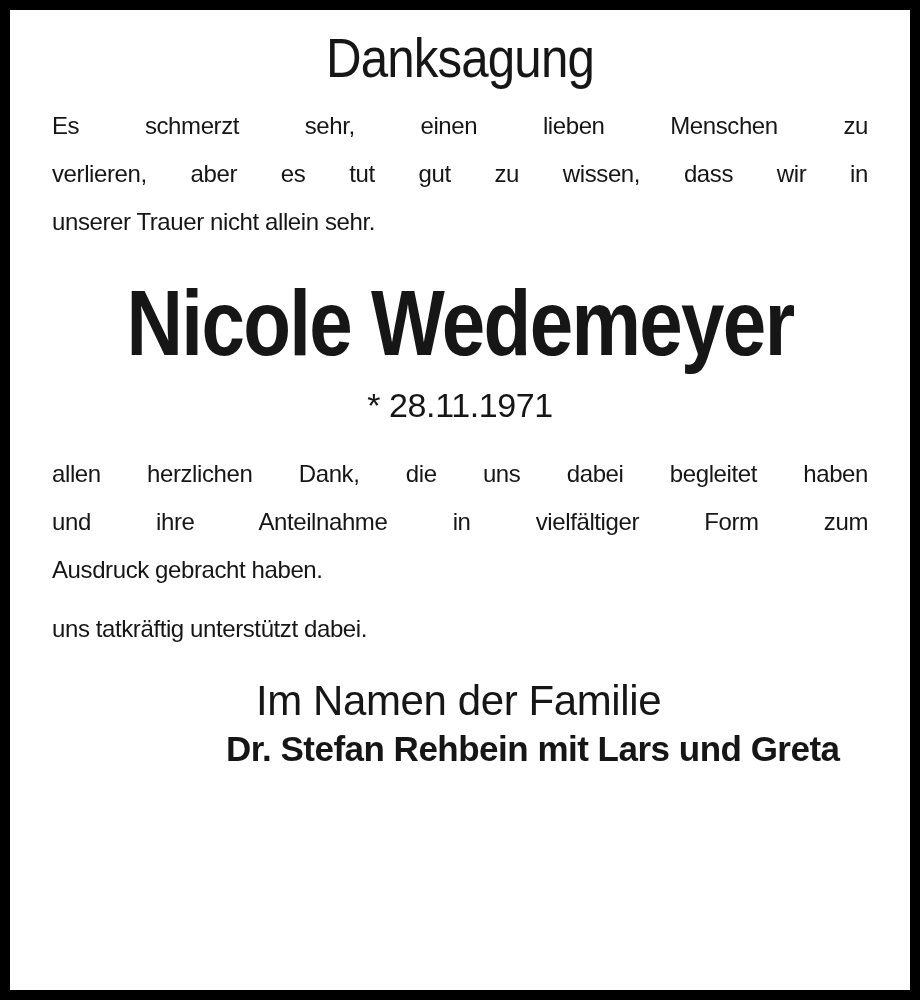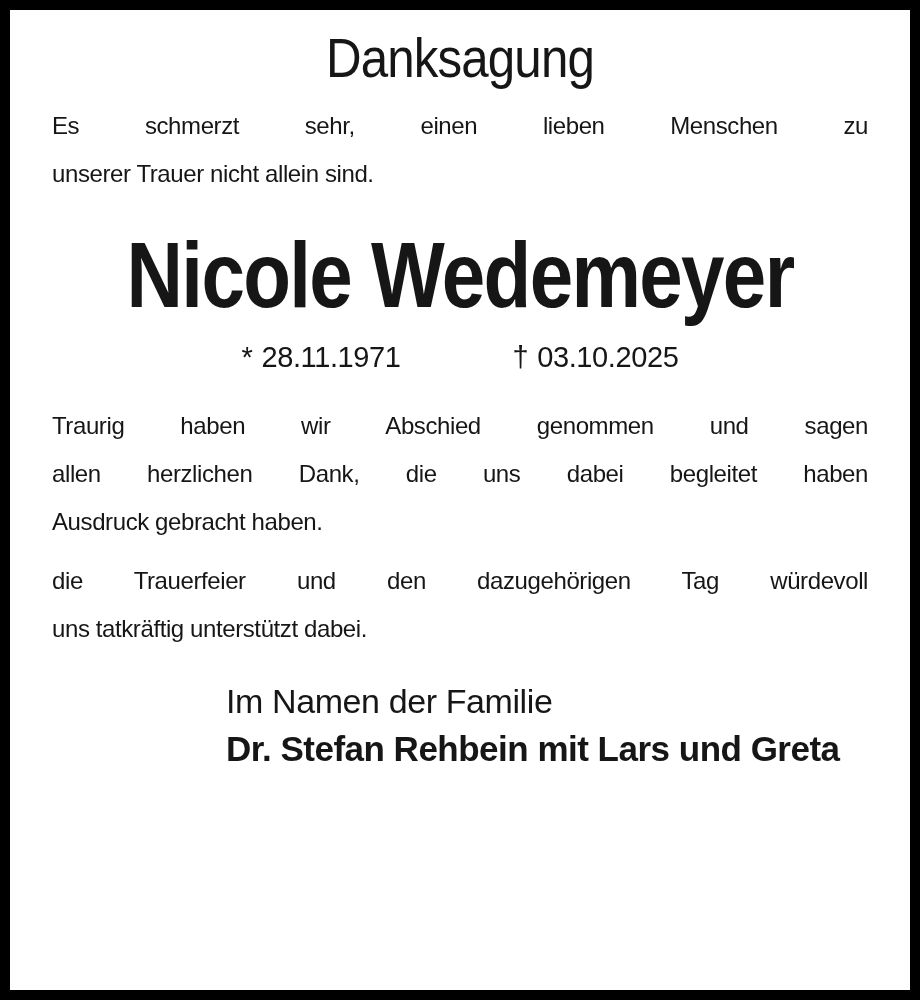--- a/index.html
+++ b/index.html
@@ -52,79 +52,77 @@
     letter-spacing: -2px;
     transform: scaleX(0.85);
     transform-origin: 50% 50%;
     white-space: nowrap;
   }
   .dates {
     margin-top: 8px;
     display: flex;
     justify-content: center;
     gap: 112px;
-    font-size: 29px;
+    font-size: 34px;
     line-height: 46px;
     letter-spacing: -0.4px;
     align-items: flex-end;
   }
   .date-item .sym {
     display: inline-block;
     margin-right: 9px;
   }
   .para-2 { margin-top: 22px; }
   .para-3 { margin-top: 11px; }
   .closing {
     margin-top: 26px;
     margin-left: 174px;
   }
   .closing-line1 {
-    font-size: 34px;
+    font-size: 42px;
     line-height: 44px;
     letter-spacing: -0.4px;
+    margin-left: 30px;
   }
   .closing-line2 {
     font-size: 35px;
     line-height: 52px;
     font-weight: 700;
     letter-spacing: -0.5px;
     white-space: nowrap;
   }
 </style>
 </head>
 <body>
 
 <div class="page">
 
   <h1 class="title">Danksagung</h1>
 
   <div class="para para-1">
     <div class="jline">Es schmerzt sehr, einen lieben Menschen zu</div>
-    <div class="lline">unserer Trauer nicht allein sind.</div>
+    <div class="jline">verlieren, aber es tut gut zu wissen, dass wir in</div>
+    <div class="lline">unserer Trauer nicht allein sehr.</div>
   </div>
 
   <div class="name">Nicole Wedemeyer</div>
 
   <div class="dates">
     <div class="date-item">
       <span class="sym">*</span><span>28.11.1971</span>
     </div>
-    <div class="date-item">
-      <span class="sym">†</span><span>03.10.2025</span>
-    </div>
   </div>
 
   <div class="para para-2">
-    <div class="jline">Traurig haben wir Abschied genommen und sagen</div>
     <div class="jline">allen herzlichen Dank, die uns dabei begleitet haben</div>
+    <div class="jline">und ihre Anteilnahme in vielfältiger Form zum</div>
     <div class="lline">Ausdruck gebracht haben.</div>
   </div>
 
   <div class="para para-3">
-    <div class="jline">die Trauerfeier und den dazugehörigen Tag würdevoll</div>
     <div class="lline">uns tatkräftig unterstützt dabei.</div>
   </div>
 
   <div class="closing">
     <div class="closing-line1">Im Namen der Familie</div>
     <div class="closing-line2">Dr. Stefan Rehbein mit Lars und Greta</div>
   </div>
 
 </div>
 

